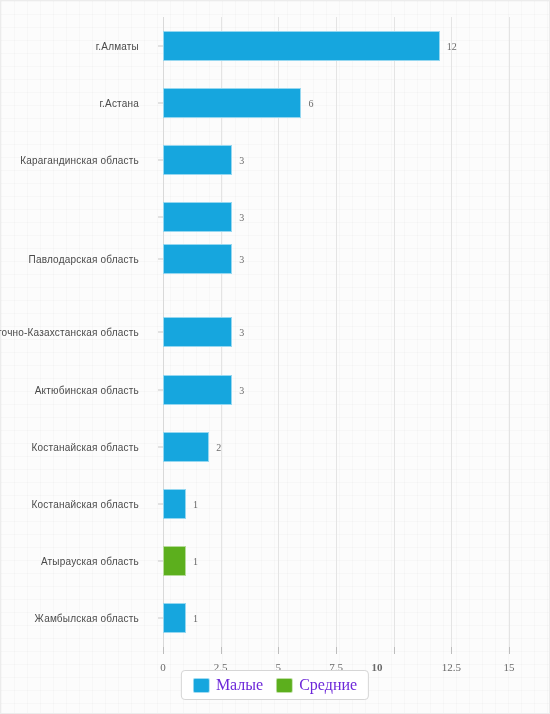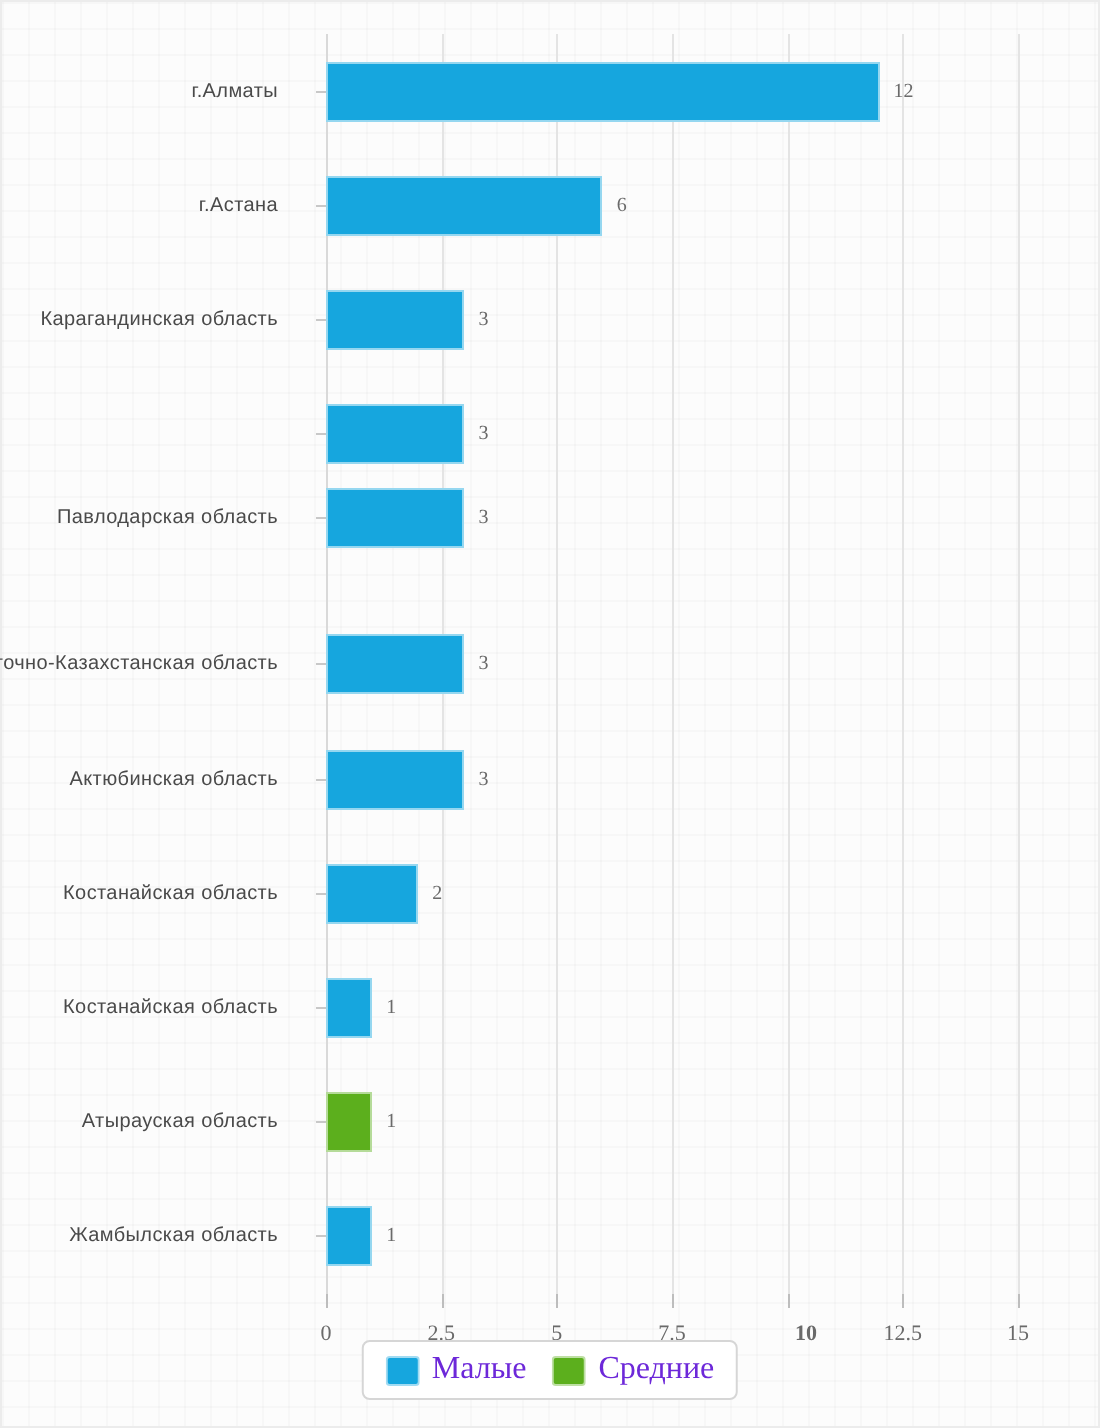--- a/index.html
+++ b/index.html
@@ -168,21 +168,21 @@
         <div class="tick-mark" style="left: 173px; top: 630px;"></div>
         <div class="tick-mark" style="left: 230.667px; top: 630px;"></div>
         <div class="tick-mark" style="left: 288.333px; top: 630px;"></div>
         <div class="tick-mark" style="left: 346px; top: 630px;"></div>
       </div>
     <div id="xlabels">
         <div class="xtick-label" style="left: 0px;">0</div>
         <div class="xtick-label" style="left: 57.6667px;">2.5</div>
         <div class="xtick-label" style="left: 115.333px;">5</div>
         <div class="xtick-label" style="left: 173px;">7.5</div>
-        <div class="xtick-label" style="left: 240px; font-weight: bold;">10</div>
+        <div class="xtick-label" style="left: 214px; font-weight: bold;">10</div>
         <div class="xtick-label" style="left: 288.333px;">12.5</div>
         <div class="xtick-label" style="left: 346px;">15</div>
       </div>
     <div id="rows">
         <div class="row" style="top: 0px; height: 57.2727px;">
           <div class="ytick"></div>
           <div class="cat-label">г.Алматы</div>
           <div class="bar series-small" style="width: 276.8px;"></div>
           <div class="bar-value" style="left: 276.8px;">12</div>
         </div>

